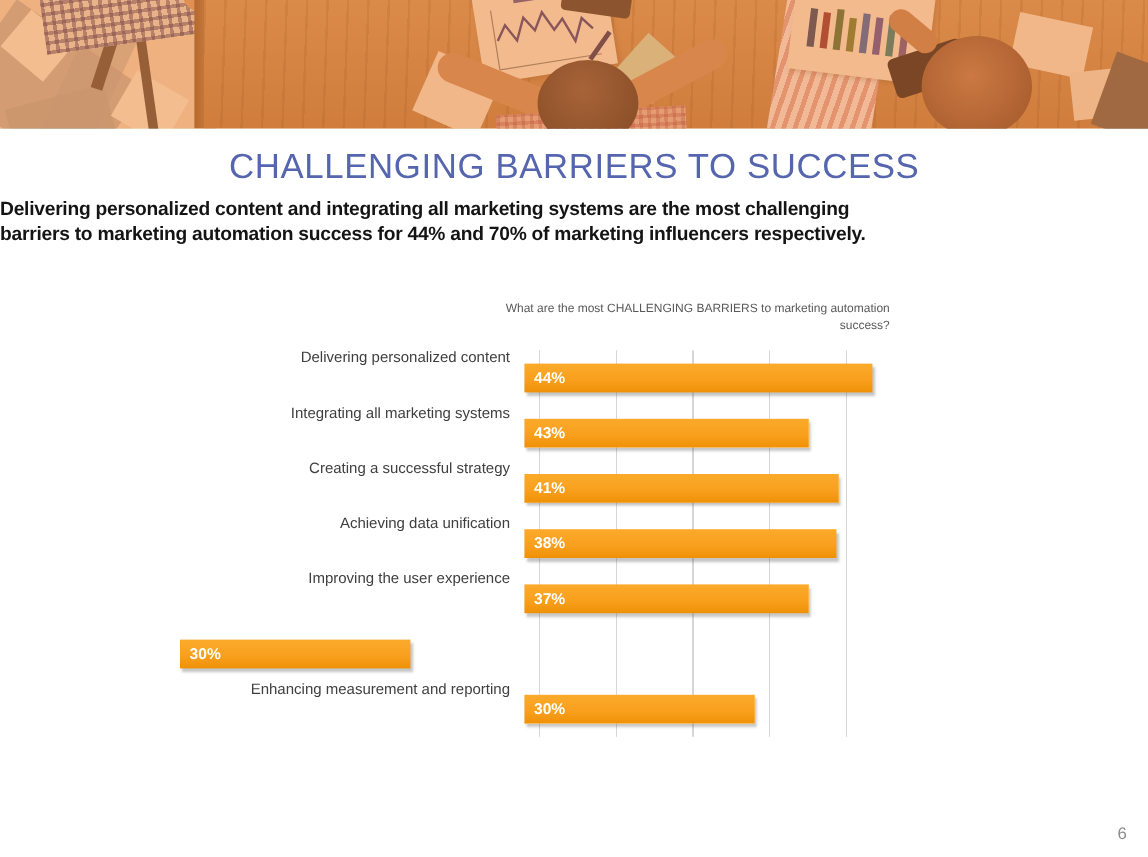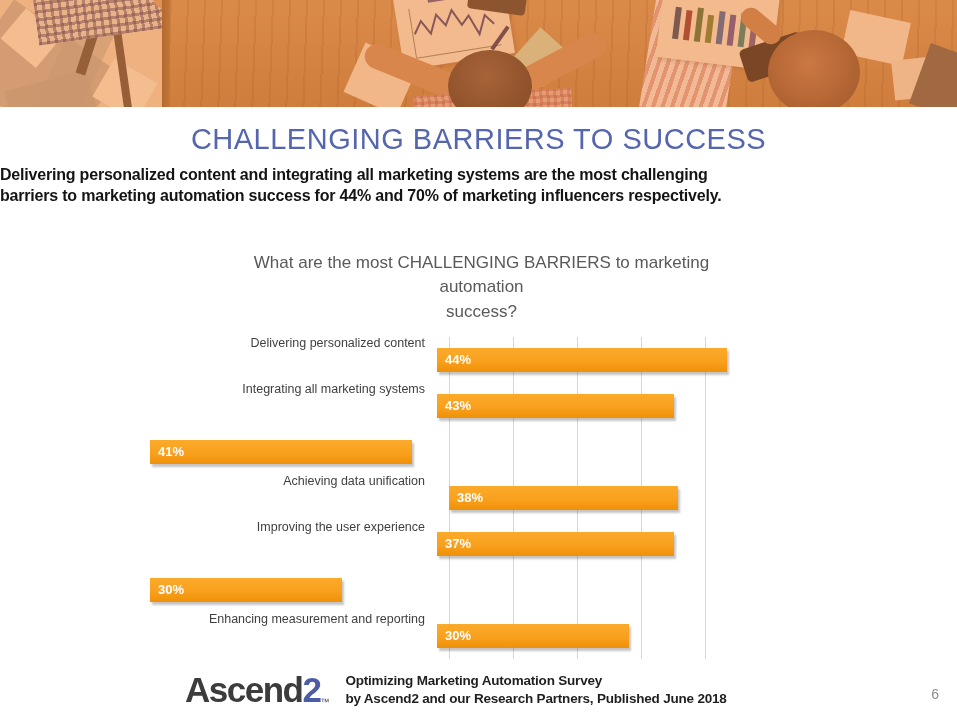--- a/index.html
+++ b/index.html
@@ -57,21 +57,21 @@
   .hero-tint{left:0;top:0;width:957px;height:107px;background:rgba(238,128,58,.40);}
 
   
   .title{margin:16px 0 0 0;text-align:center;font-size:29px;font-weight:400;
     letter-spacing:.5px;color:#5565AE;}
   .subtitle{margin-top:9px;font-size:16px;font-weight:700;
     color:#141414;line-height:1.3;letter-spacing:-.2px;}
 
   
   .chart{margin-top:44px;}
-  .chart-title{text-align:center;font-size:17px;color:#595959;line-height:1.45;
+  .chart-title{text-align:right;font-size:10px;color:#595959;line-height:1.45;
     width:520px;margin:0 auto;transform:translateX(3px);}
   .chart-rows{position:relative;margin:12px 0 0 150px;width:680px;}
   .plot-grid{position:absolute;left:299px;top:0;bottom:0;width:257px;
     background:repeating-linear-gradient(to right,#D6D6D6 0 1px,transparent 1px 64px);}
   .chart-row{position:relative;display:flex;align-items:flex-start;height:46px;}
   .row-label{width:275px;padding-right:12px;text-align:right;font-size:12.5px;color:#3F3F3F;line-height:1.1;}
   .row-plot{position:relative;flex:1;height:100%;}
   .bar{position:absolute;left:0;top:11px;height:24px;z-index:1;
     background:linear-gradient(180deg,#FBAA2B 0%,#F9A01E 55%,#EF9107 100%);
     box-shadow:2px 3px 2px rgba(90,90,90,.35);}
@@ -165,28 +165,29 @@
             <div class="bar" style="width: 290px;"><span class="bar-value">44%</span></div>
           </div>
         </div>
         <div class="chart-row">
           <div class="row-label">Integrating all marketing systems</div>
           <div class="row-plot">
             <div class="bar" style="width: 237px;"><span class="bar-value">43%</span></div>
           </div>
         </div>
         <div class="chart-row">
+          <div class="row-label">Creating a successful strategy</div>
           <div class="row-plot">
             <div class="bar" style="width: 262.4px;"><span class="bar-value">41%</span></div>
           </div>
         </div>
         <div class="chart-row">
           <div class="row-label">Achieving data unification</div>
           <div class="row-plot">
-            <div class="bar" style="width: 229px; margin-left: 12px;"><span class="bar-value">38%</span></div>
+            <div class="bar" style="width: 260px;"><span class="bar-value">38%</span></div>
           </div>
         </div>
         <div class="chart-row">
           <div class="row-label">Improving the user experience</div>
           <div class="row-plot">
             <div class="bar" style="width: 236.8px;"><span class="bar-value">37%</span></div>
           </div>
         </div>
         <div class="chart-row">
           <div class="row-plot">
@@ -195,22 +196,15 @@
         </div>
         <div class="chart-row">
           <div class="row-label">Enhancing measurement and reporting</div>
           <div class="row-plot">
             <div class="bar" style="width: 192px;"><span class="bar-value">30%</span></div>
           </div>
         </div>
       </div>
   </div>
 
-  <div class="footer">
-    <div class="logo"><span class="logo-a">Ascend</span><span class="logo-2">2</span><span class="logo-tm">™</span></div>
-    <div class="footer-text">
-      <div>Optimizing Marketing Automation Survey</div>
-      <div>by Ascend2 and our Research Partners, Published June 2018</div>
-    </div>
-  </div>
 
   <div class="page-num">6</div>
 </div>
 
 </body></html>

